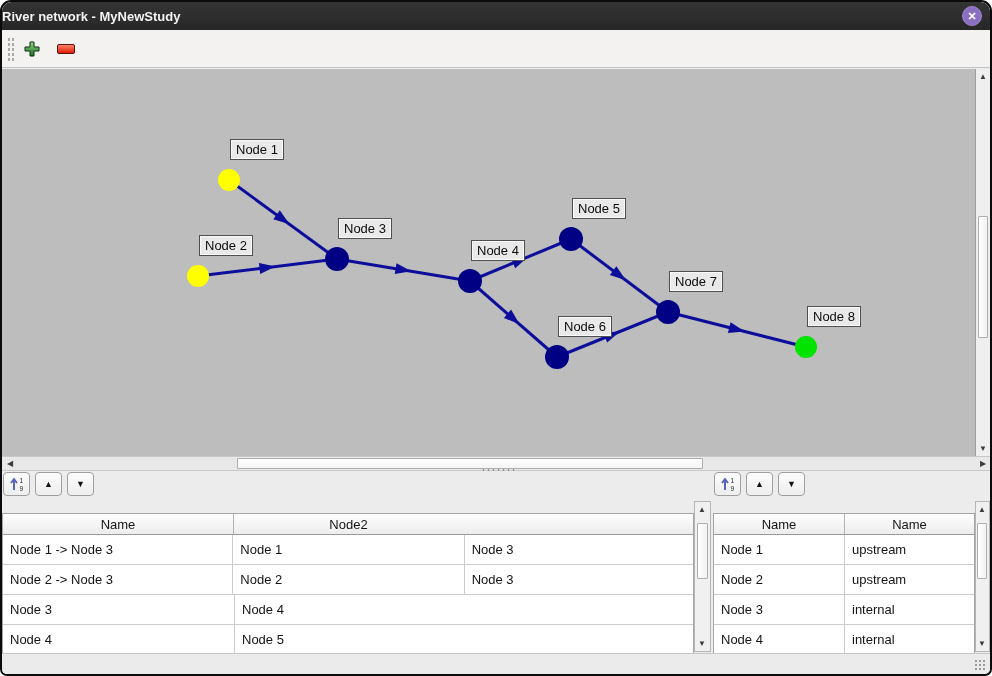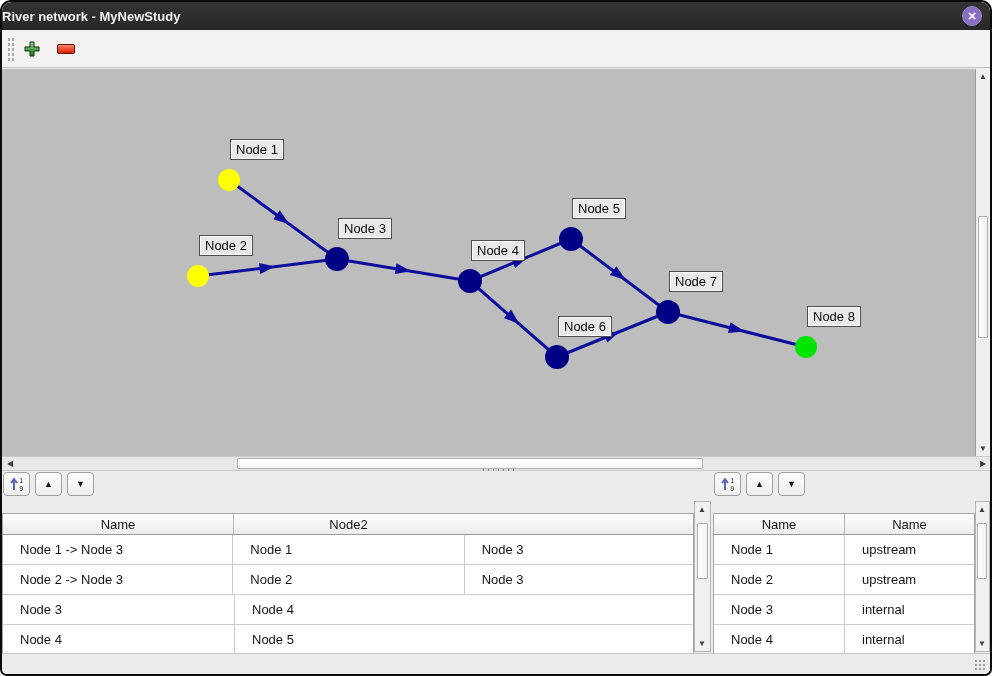--- a/index.html
+++ b/index.html
@@ -50,21 +50,21 @@
   .pane-btn{position:absolute;top:470px;width:27px;height:24px;
     background:linear-gradient(#fdfdfd,#eeeeee);border:1px solid #9f9f9f;border-radius:4px;
     display:flex;align-items:center;justify-content:center;font-size:9px;color:#141414;padding:0;}
   .table{position:absolute;top:499px;height:196px;background:#ffffff;
     border:1px solid #a5a5a5;overflow:hidden;margin-top:12px;}
   .t-head{display:flex;height:21px;background:linear-gradient(#fefefe,#ededed);
     border-bottom:1px solid #9a9a9a;}
   .t-head .t-cell{display:flex;align-items:center;justify-content:center;
     font-size:13px;color:#141414;border-right:1px solid #b3b3b3;}
   .t-row{display:flex;height:30px;border-bottom:1px solid #cccccc;background:#fff;}
-  .t-row .t-cell{display:flex;align-items:center;padding-left:17px;font-size:13px;
+  .t-row .t-cell{display:flex;align-items:center;padding-left:7px;font-size:13px;
     color:#141414;border-right:1px solid #cccccc;overflow:hidden;white-space:nowrap;}
   .t-cell:last-child{border-right:none;}
   #reach-table .c0{width:231px;} #reach-table .c1{width:232px;} #reach-table .c2{width:229px;}
   #node-table .c0{width:131px;}  #node-table .c1{width:129px;}
   .sb-table{border:1px solid #b5b5b5;background:#f0f0f0;}
   
   .statusbar{position:absolute;left:0;top:651px;width:988px;height:21px;
     background:#ebebeb;border-top:1px solid #c6c6c6;border-radius:0 0 5px 5px;}
   .resize-grip{position:absolute;right:4px;bottom:3px;width:12px;height:12px;
     background-image:radial-gradient(#9a9a9a 1px,transparent 1.2px);background-size:4px 4px;}

